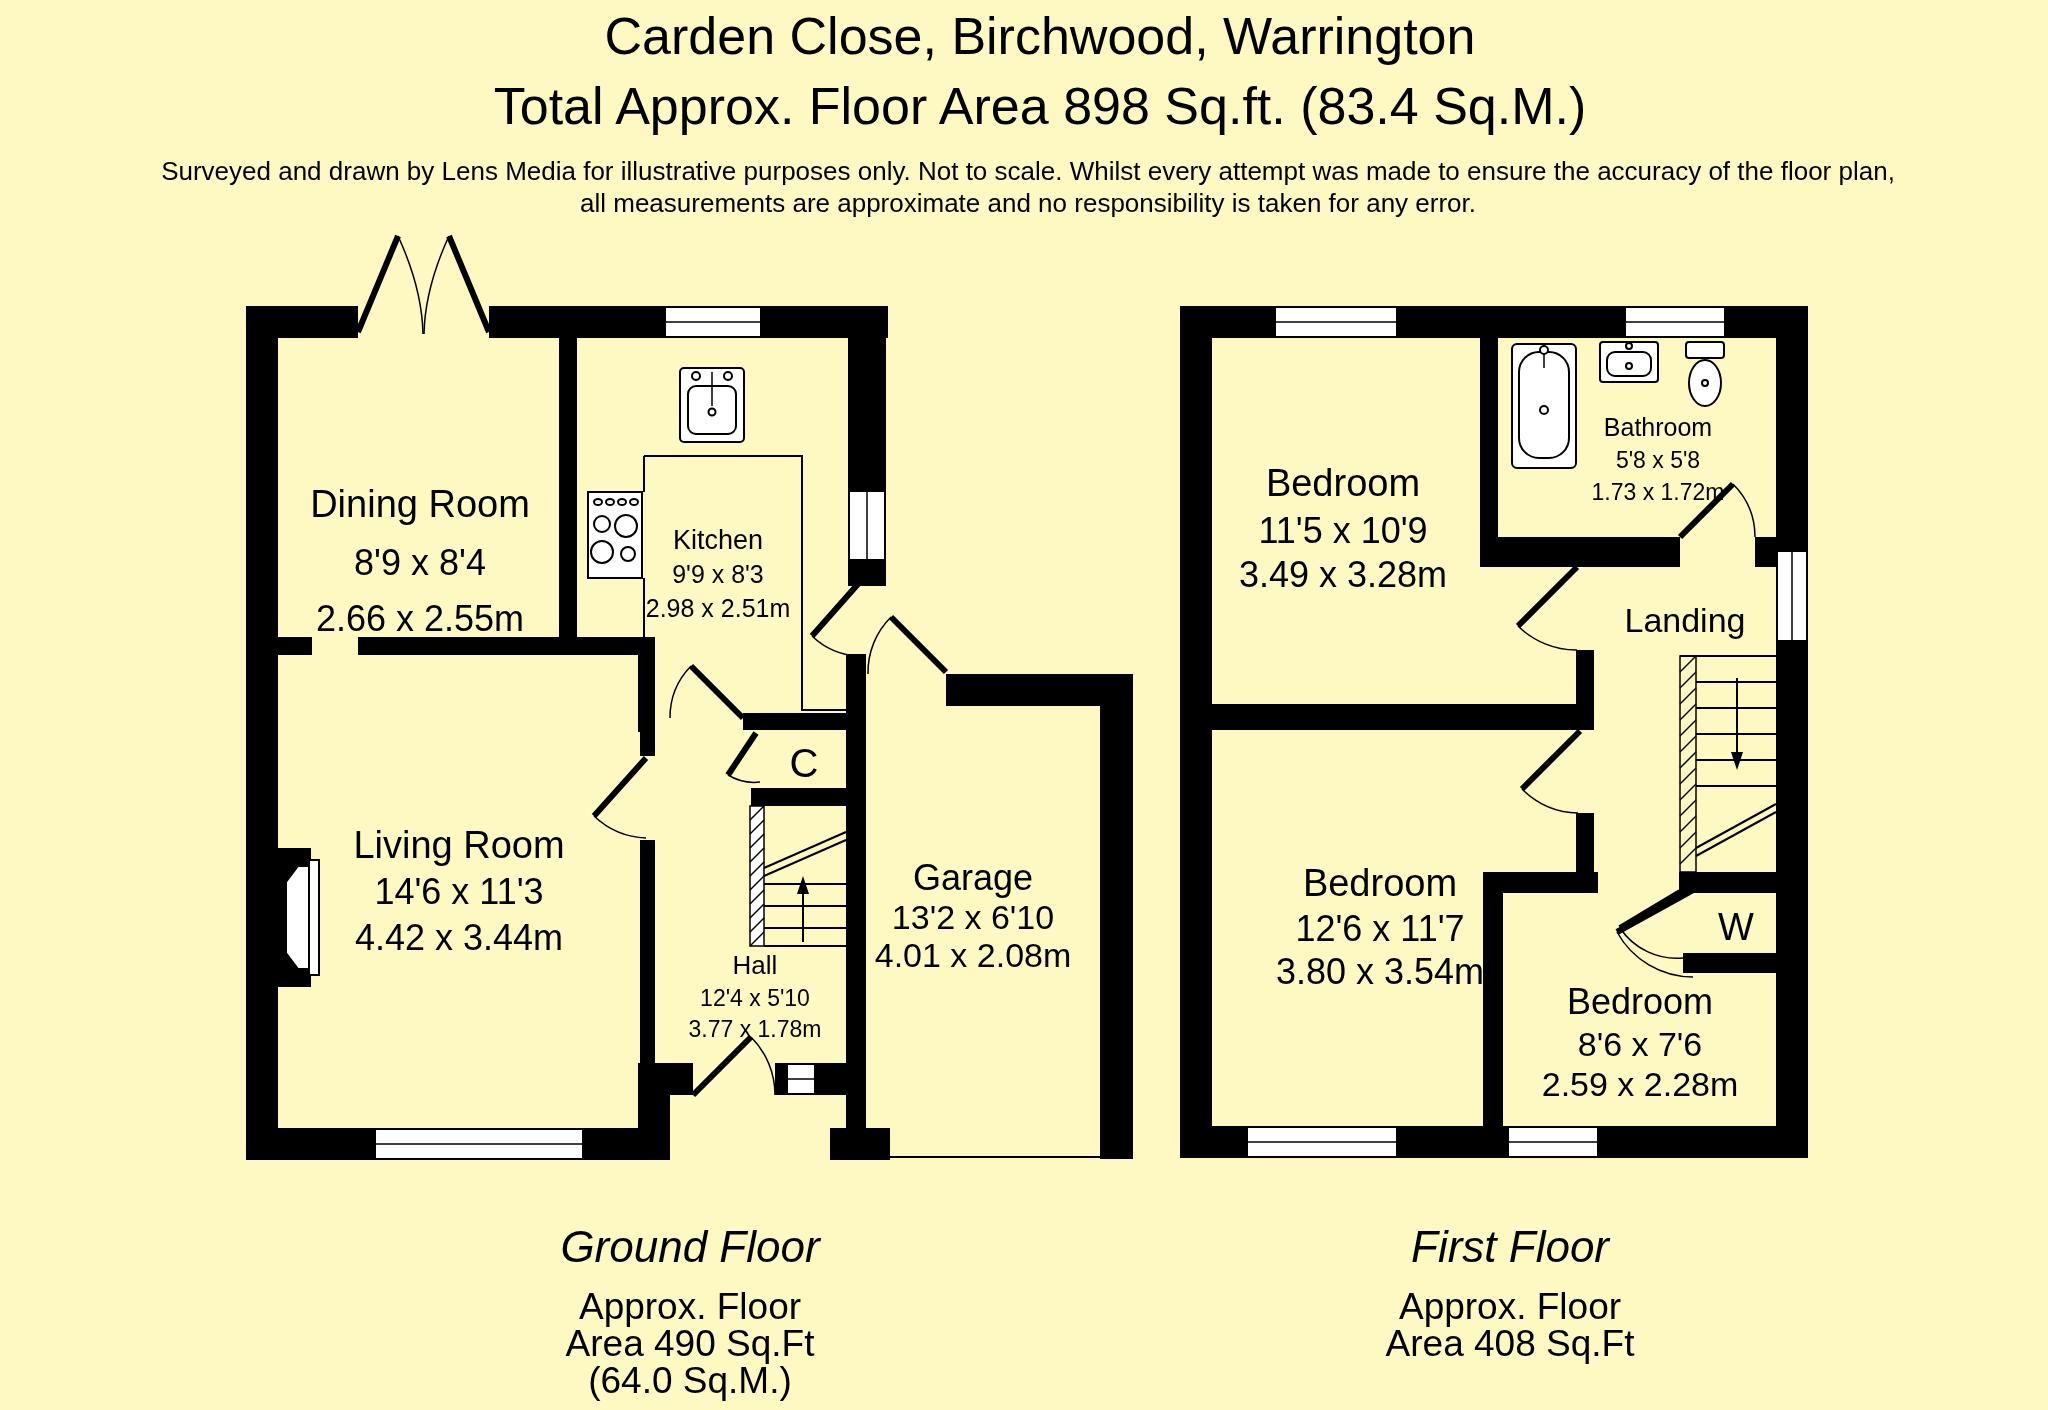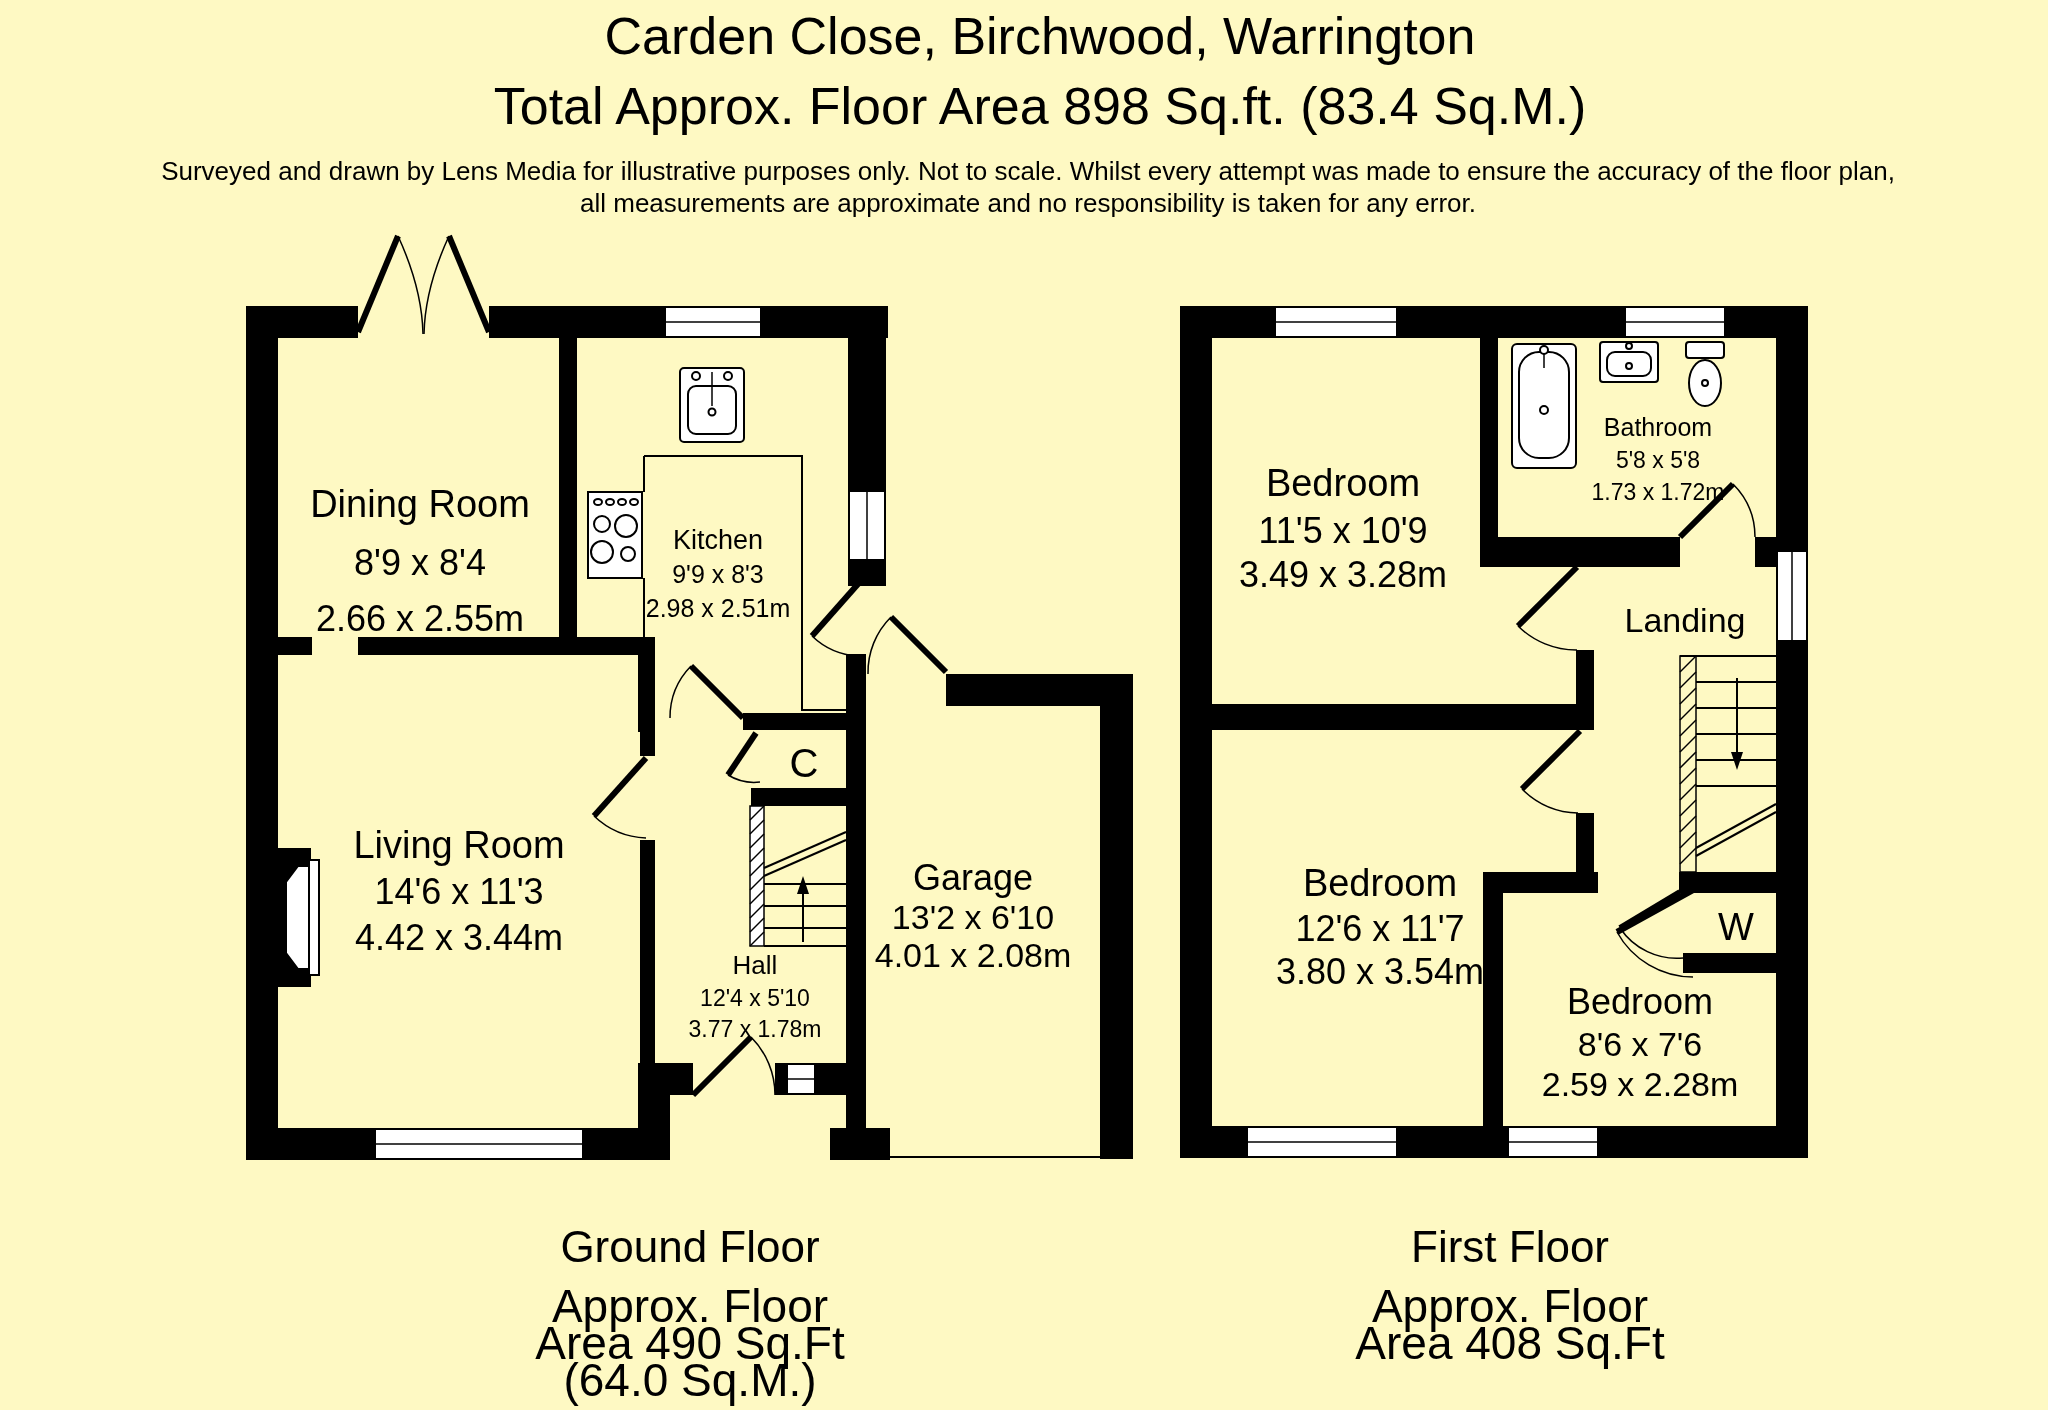--- a/index.html
+++ b/index.html
@@ -6,22 +6,22 @@
   html,body { background:#ffffff; }
   .page {
     position:relative; width:2048px; height:1410px; background:#fef9c3;
     font-family:"Liberation Sans", sans-serif; color:#000; overflow:hidden;
   }
   .abs { position:absolute; }
   .ctr { text-align:center; }
   .title { font-size:52px; letter-spacing:0px; }
   .subtitle { font-size:52px; }
   .disclaimer { font-size:26px; }
-  .floor-label { font-size:44px; }
-  .area-text { font-size:46px; line-height:37px; }
+  .floor-label { font-size:44px;font-style:italic; }
+  .area-text { font-size:37px; line-height:37px; }
   svg { overflow:visible; display:block; }
   svg text { font-family:"Liberation Sans", sans-serif; fill:#000; }
   .wall { fill:#000; shape-rendering:crispEdges; }
   .thin { stroke:#000; stroke-width:2; fill:none; }
   .thin15 { stroke:#000; stroke-width:1.5; fill:none; }
   .leaf { stroke:#000; stroke-width:6; fill:none; }
   .arc { stroke:#000; stroke-width:1.5; fill:none; }
   .winfill { fill:#fff; }
   .winframe { fill:#fff; stroke:#000; stroke-width:2; }
   .fixture { fill:#fff; stroke:#000; stroke-width:2; }

